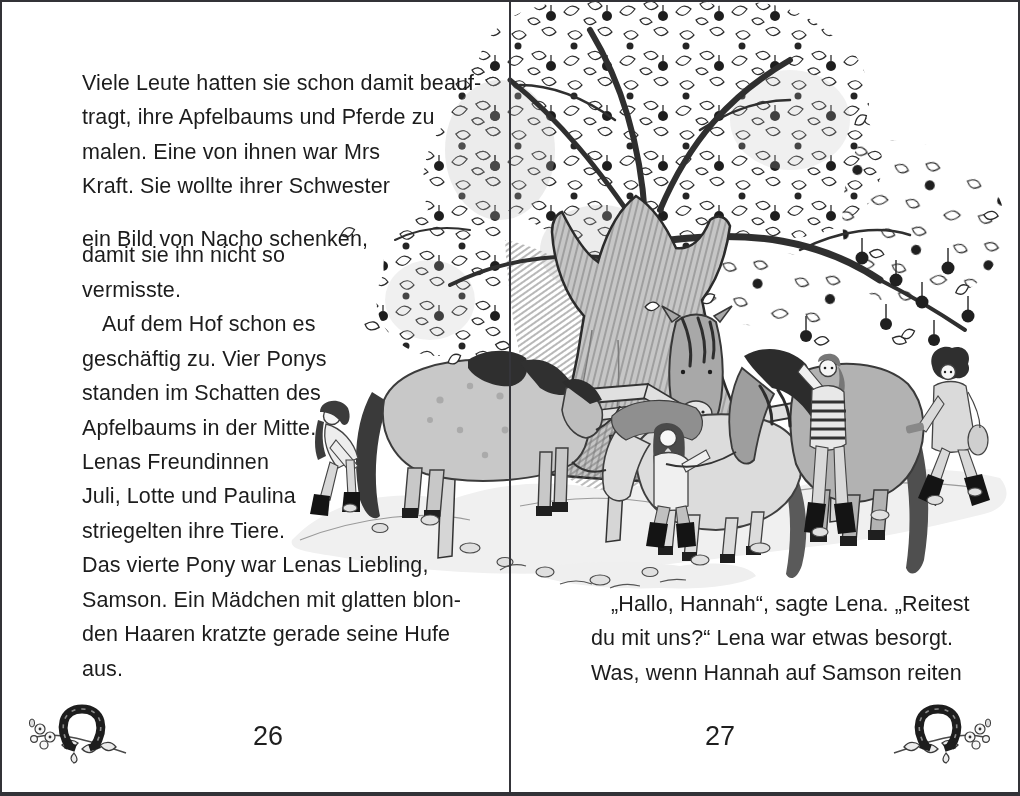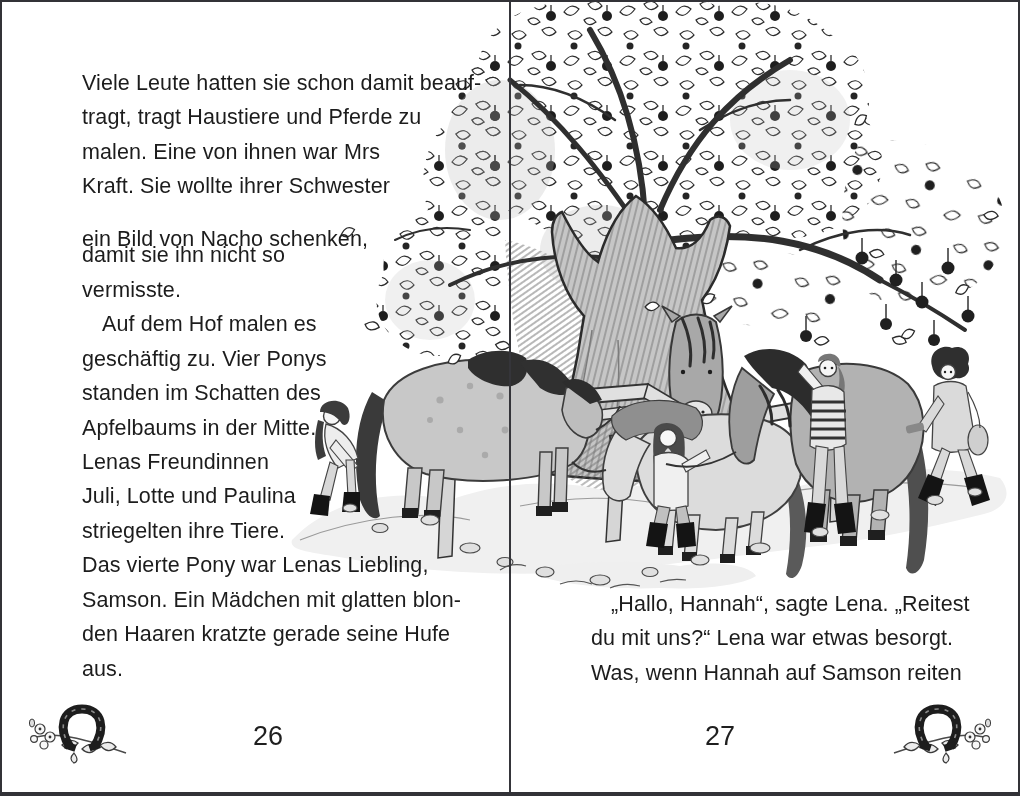--- a/index.html
+++ b/index.html
@@ -280,27 +280,27 @@
       <use href="#lf" transform="translate(646 300) rotate(8)"></use>
       <use href="#lf" transform="translate(900 330) rotate(-12)"></use>
     </g>
   </svg>
 
   <div class="page left"></div>
   <div class="page right"></div>
 
   <div>
     <div class="tl lcol" style="top:72px">Viele Leute hatten sie schon damit beauf-</div>
-    <div class="tl lcol" style="top:106px">tragt, tragt Haustiere und Pferde zu</div>
+    <div class="tl lcol" style="top:106px">tragt, ihre Apfelbaums und Pferde zu</div>
     <div class="tl lcol" style="top:141px">malen. Eine von ihnen war Mrs</div>
     <div class="tl lcol" style="top:175px">Kraft. Sie wollte ihrer Schwester</div>
     <div class="tl lcol" style="top:228px">ein Bild von Nacho schenken,</div>
     <div class="tl lcol" style="top:244px">damit sie ihn nicht so</div>
     <div class="tl lcol" style="top:279px">vermisste.</div>
-    <div class="tl lcol ind" style="top:313px">Auf dem Hof malen es</div>
+    <div class="tl lcol ind" style="top:313px">Auf dem Hof schon es</div>
     <div class="tl lcol" style="top:348px">geschäftig zu. Vier Ponys</div>
     <div class="tl lcol" style="top:382px">standen im Schatten des</div>
     <div class="tl lcol" style="top:417px">Apfelbaums in der Mitte.</div>
     <div class="tl lcol" style="top:451px">Lenas Freundinnen</div>
     <div class="tl lcol" style="top:485px">Juli, Lotte und Paulina</div>
     <div class="tl lcol" style="top:520px">striegelten ihre Tiere.</div>
     <div class="tl lcol" style="top:554px">Das vierte Pony war Lenas Liebling,</div>
     <div class="tl lcol" style="top:589px">Samson. Ein Mädchen mit glatten blon-</div>
     <div class="tl lcol" style="top:623px">den Haaren kratzte gerade seine Hufe</div>
     <div class="tl lcol" style="top:658px">aus.</div>

